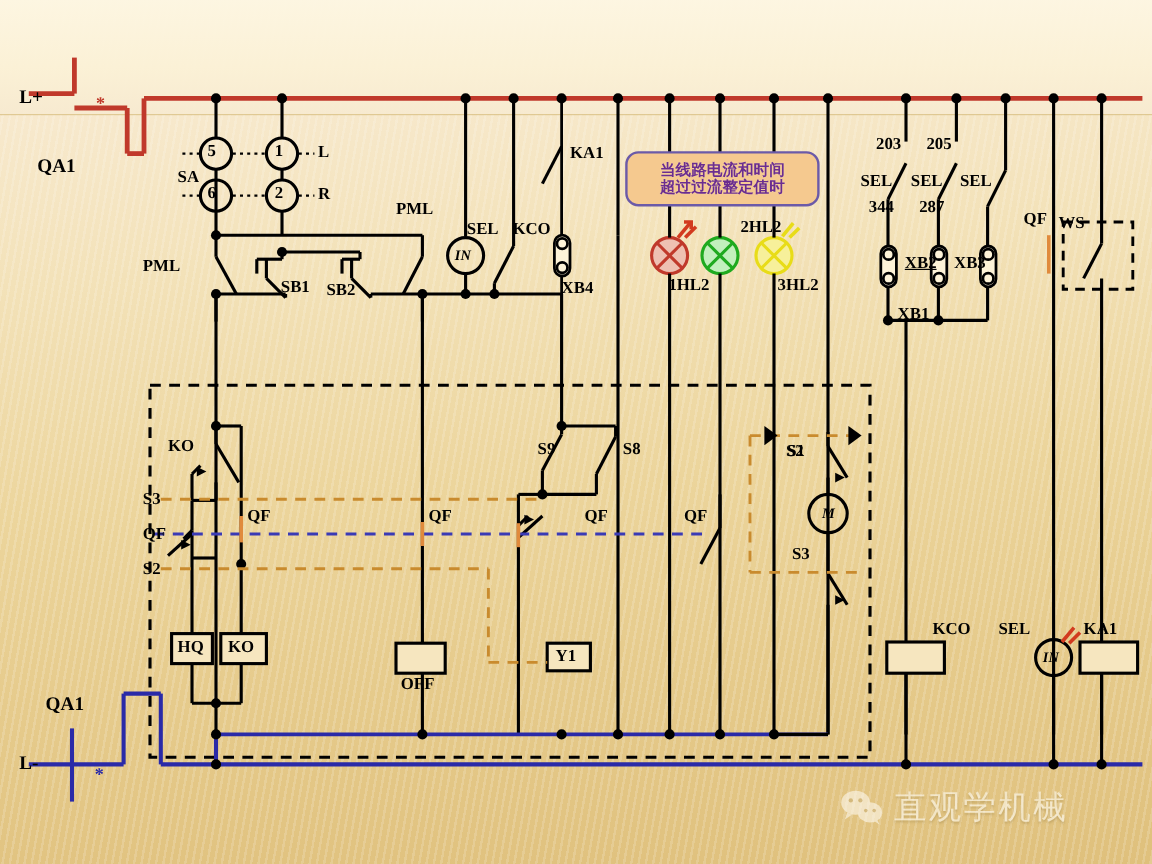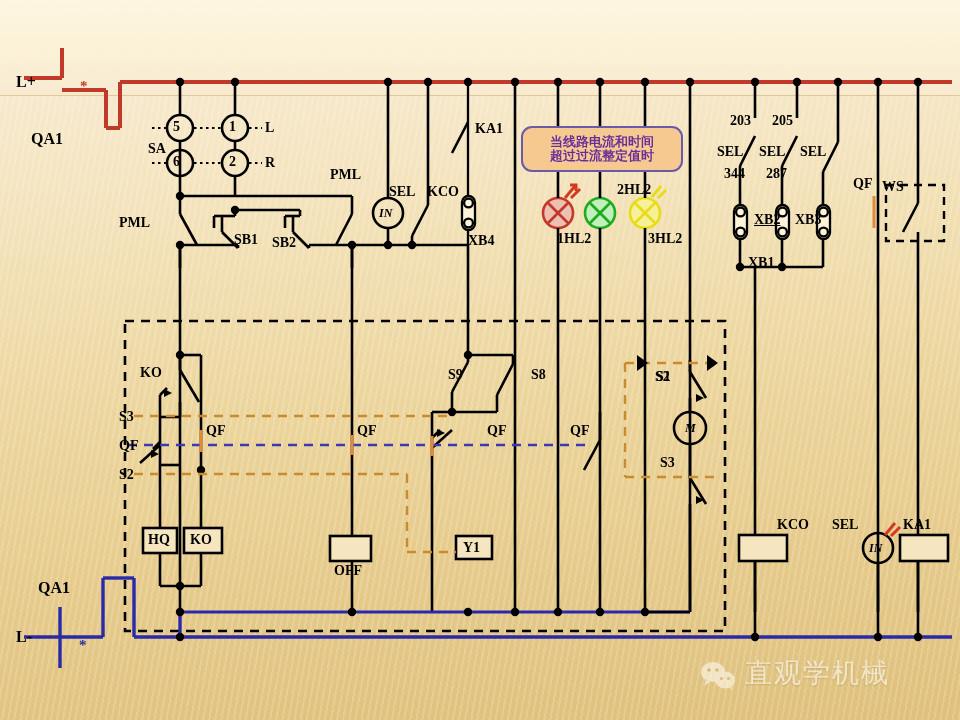--- a/index.html
+++ b/index.html
@@ -48,21 +48,21 @@
     box-sizing:border-box;
     display:flex;flex-direction:column;align-items:center;justify-content:center;
     color:#6b2d8f;font-weight:700;font-size:13px;line-height:1.08;
     font-family:"Liberation Sans", sans-serif;
     text-shadow:0 0 1px rgba(255,255,255,.4);
   }
   .callout span{display:block;}
 
   #wm{
     position:absolute;left:700px;top:655px;
-    display:flex;align-items:flex-end;gap:9px;
+    display:flex;align-items:center;gap:9px;
     opacity:.62;
   }
   #wm .wmtext{
     font-family:"Liberation Sans", sans-serif;
     font-size:27px;color:#fdfaf0;font-weight:500;letter-spacing:2px;
     text-shadow:0 1px 2px rgba(120,95,40,.45);
   }
 </style>
 </head>
 <body>
@@ -505,21 +505,21 @@
   <div class="lbl" style="left:119px;top:468px;">S2</div>
   <div class="lbl" style="left:206px;top:424px;">QF</div>
   <div class="lbl" style="left:357px;top:424px;">QF</div>
   <div class="lbl" style="left:487px;top:424px;">QF</div>
   <div class="lbl" style="left:570px;top:424px;">QF</div>
   <div class="lbl" style="left:148px;top:533px;">HQ</div>
   <div class="lbl" style="left:190px;top:533px;">KO</div>
   <div class="lbl" style="left:334px;top:564px;">OFF</div>
   <div class="lbl" style="left:463px;top:541px;">Y1</div>
   <div class="lbl" style="left:448px;top:368px;">S9</div>
-  <div class="lbl" style="left:519px;top:368px;padding-left:12px;">S8</div>
+  <div class="lbl" style="left:519px;top:368px;">S8</div>
   <div class="lbl" style="left:608px;top:370px;margin-left:48px;">S1</div>
   <div class="lbl" style="left:655px;top:370px;">S2</div>
   <div class="lbl" style="left:660px;top:456px;">S3</div>
   <div class="lbl sm" style="left:685px;top:422px;">M</div>
 
   <div class="lbl" style="left:777px;top:518px;">KCO</div>
   <div class="lbl" style="left:832px;top:518px;">SEL</div>
   <div class="lbl sm" style="left:869px;top:542px;">IN</div>
   <div class="lbl" style="left:903px;top:518px;">KA1</div>
 

